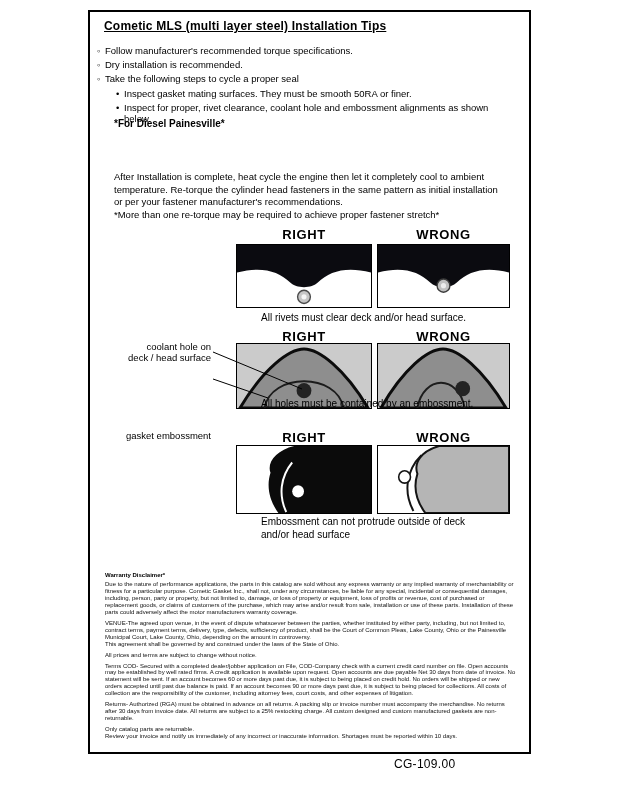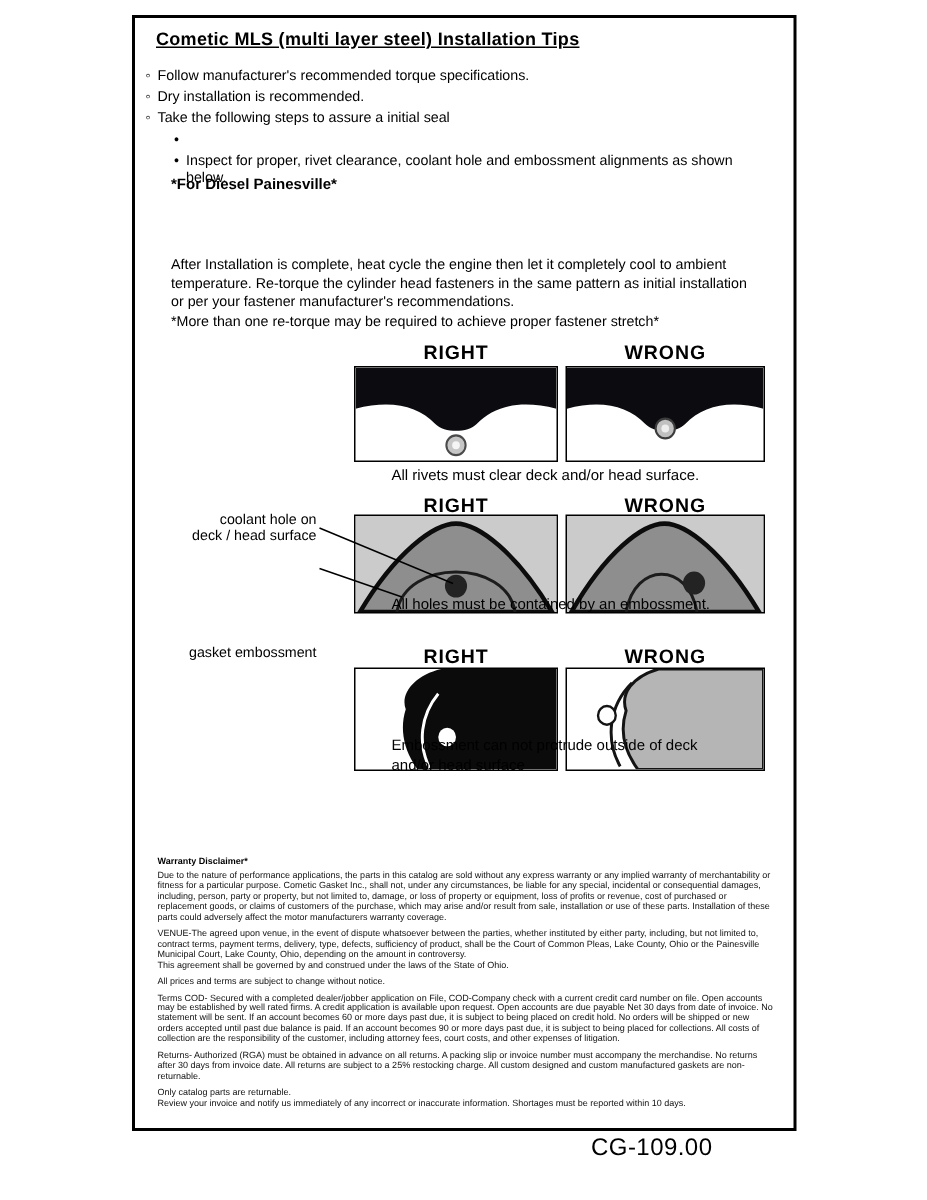--- a/index.html
+++ b/index.html
@@ -16,21 +16,21 @@
   .body-text { font-size:9.5px; line-height:1.32; white-space:pre-line; }
   .fig-head { font-size:13px; letter-spacing:.6px; text-align:center;font-weight:bold; }
   .caption { font-size:10px; white-space:pre-line; line-height:1.25;margin-left:24px; }
   .panel { position:absolute; border:1.5px solid #000; background:#fff; overflow:hidden; }
   .panel svg { display:block; width:100%; height:100%; }
   .ann-label { font-size:9.5px; line-height:1.2; white-space:pre-line; text-align:right; }
   .warranty { width:412px; }
   .warranty h4 { font-size:6px; font-weight:bold; margin:0 0 3px; }
   .warranty p { font-size:6px; line-height:1.16; margin:0 0 4px; white-space:pre-line; color:#111; }
   .warranty p.no-gap { margin-bottom:0; }
-  .footer-code { font-size:16px; letter-spacing:.3px; }
+  .footer-code { font-size:12px; letter-spacing:.3px; }
 </style>
 </head>
 <body>
 
 <div class="page">
 
   <div class="frame"></div>
 
   <div class="abs title" style="left:104px; top:19px;">Cometic MLS (multi layer steel) Installation Tips</div>
 
@@ -38,24 +38,25 @@
     <div class="tip-line">
         <span class="mk">◦</span>
         <span>Follow manufacturer's recommended torque specifications.</span>
       </div>
     <div class="tip-line">
         <span class="mk">◦</span>
         <span>Dry installation is recommended.</span>
       </div>
     <div class="tip-line">
         <span class="mk">◦</span>
-        <span>Take the following steps to assure a initial seal</span>
+        <span>Take the following steps to cycle a proper seal</span>
       </div>
     <div class="tip-line sub">
         <span class="mk">•</span>
+        <span>Inspect gasket mating surfaces.  They must be smooth 50RA or finer.</span>
       </div>
     <div class="tip-line sub">
         <span class="mk">•</span>
         <span>Inspect for proper, rivet clearance, coolant hole and embossment alignments as shown below.</span>
       </div>
   </div>
 
   <div class="abs h-diesel" style="left:114px; top:118px;">*For Diesel Painesville*</div>
   <div class="abs body-text" style="left:114px; top:171px; width:402px;">After Installation is complete, heat cycle the engine then let it completely cool to ambient
 temperature. Re-torque the cylinder head fasteners in the same pattern as initial installation
@@ -121,21 +122,21 @@
       <circle cx="62" cy="44" r="6" fill="#ffffff"></circle>
     </svg>
   </div>
   <div class="panel" style="left:377px; top:445px; width:133px; height:69px;">
     <svg viewBox="0 0 133 65" preserveAspectRatio="none">
       <path d="M133,0 H62 C44,5 36,16 40,27 C36,39 38,52 48,65 H133 Z" fill="#b5b5b5" stroke="#141414" stroke-width="2"></path>
       <path d="M36,63 C26,46 28,24 44,9" fill="none" stroke="#141414" stroke-width="2"></path>
       <circle cx="27" cy="30" r="6" fill="#ffffff" stroke="#141414" stroke-width="1.6"></circle>
     </svg>
   </div>
-  <div class="abs caption" style="left:237px; top:492px;">Embossment can not protrude outside of deck
+  <div class="abs caption" style="left:237px; top:516px;">Embossment can not protrude outside of deck
 and/or head surface</div>
 
   <div class="abs warranty" style="left:105px; top:572px;">
     <h4>Warranty Disclaimer*</h4>
     <p>Due to the nature of performance applications, the parts in this catalog are sold without any express warranty or any implied warranty of merchantability or fitness for a particular purpose.  Cometic Gasket Inc., shall not, under any circumstances, be liable for any special, incidental or consequential damages, including, person, party or property, but not limited to, damage, or loss of property or equipment, loss of profits or revenue, cost of purchased or replacement goods, or claims of customers of the purchase, which may arise and/or result from sale, installation or use of these parts.  Installation of these parts could adversely affect the motor manufacturers warranty coverage.</p>
     <p>VENUE-The agreed upon venue, in the event of dispute whatsoever between the parties, whether instituted by either party, including, but not limited to, contract terms, payment terms, delivery, type, defects, sufficiency of product, shall be the Court of Common Pleas, Lake County, Ohio or the Painesville Municipal Court, Lake County, Ohio, depending on the amount in controversy.
 This agreement shall be governed by and construed under the laws of the State of Ohio.</p>
     <p>All prices and terms are subject to change without notice.</p>
     <p>Terms COD- Secured with a completed dealer/jobber application on File, COD-Company check with a current credit card number on file.  Open accounts may be established by well rated firms.  A credit application is available upon request.  Open accounts are due payable Net 30 days from date of invoice.  No statement will be sent.  If an account becomes 60 or more days past due, it is subject to being placed on credit hold.  No orders will be shipped or new orders accepted until past due balance is paid.  If an account becomes 90 or more days past due, it is subject to being placed for collections.  All costs of collection are the responsibility of the customer, including attorney fees, court costs, and other expenses of litigation.</p>
     <p>Returns- Authorized (RGA) must be obtained in advance on all returns.  A packing slip or invoice number must accompany the merchandise.  No returns after 30 days from invoice date.  All returns are subject to a 25% restocking charge.  All custom designed and custom manufactured gaskets are non-returnable.</p>

